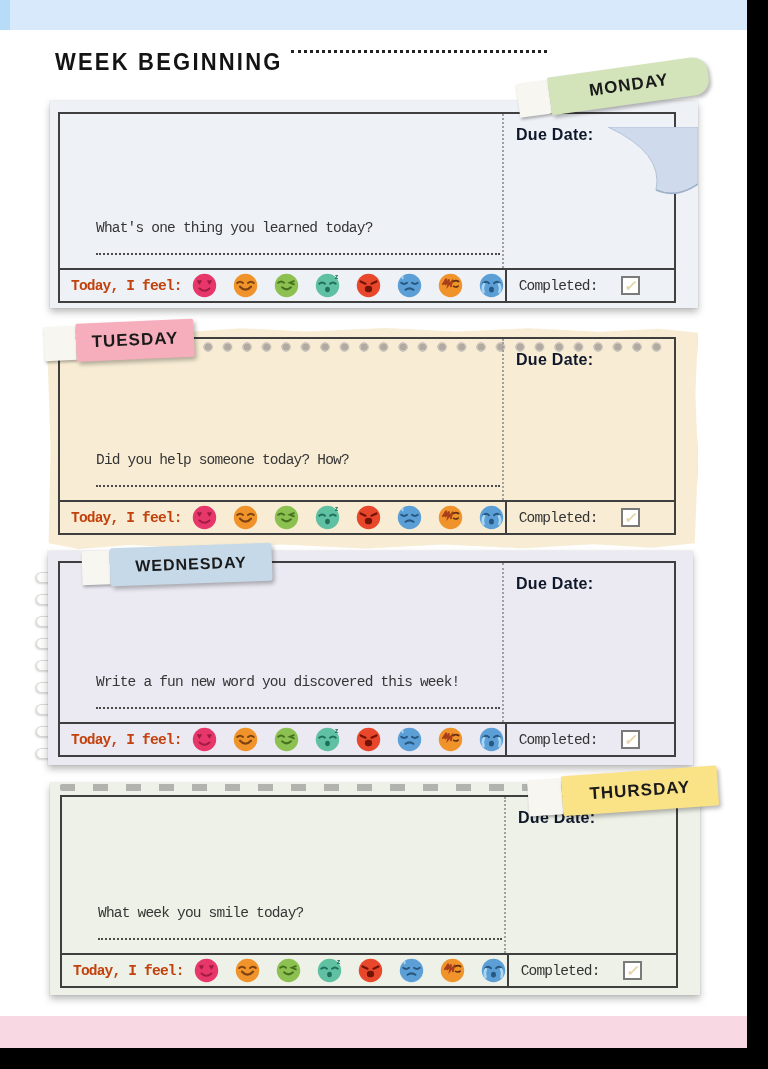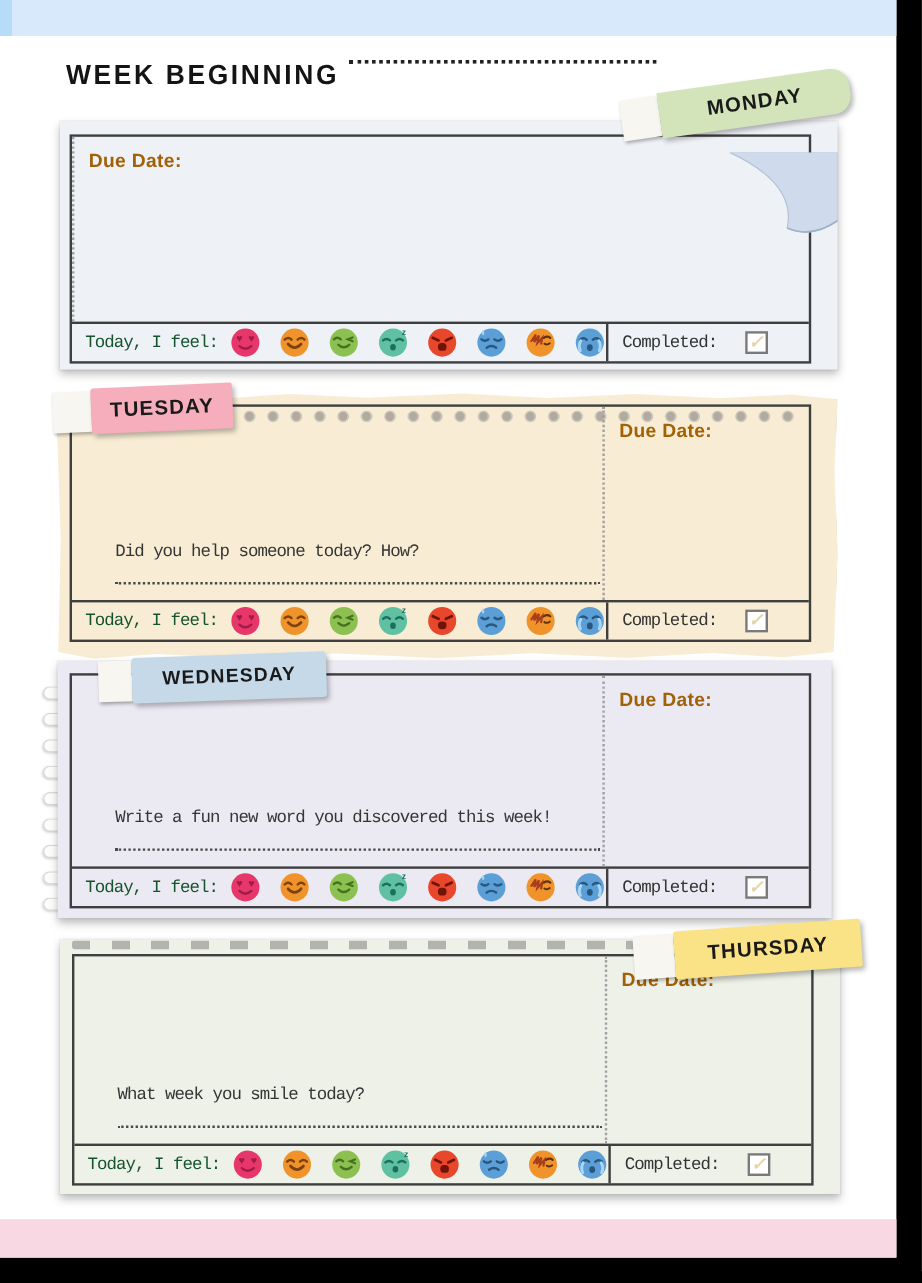--- a/index.html
+++ b/index.html
@@ -29,25 +29,25 @@
   }
   .main { flex:1; display:flex; min-height:0; }
   .answer-area { flex:1; position:relative; }
   .prompt {
     position:absolute; left:36px; bottom:32px;
     font-family:"Liberation Mono", monospace; font-size:14.5px; letter-spacing:-0.8px; color:#353535;
     white-space:nowrap;
   }
   .answer-line { position:absolute; left:36px; bottom:13px; width:404px; height:0; border-bottom:2px dotted #4a4a4a; }
   .side { width:172px; border-left:2px dotted #a0a0a0; padding:12px 0 0 12px; position:relative; }
-  .due-label { font-size:16px; font-weight:800; letter-spacing:.3px; color:#a16207; font-family:"Liberation Sans", sans-serif; }
+  .due-label { font-size:16px; font-weight:800; letter-spacing:.3px; color:#0f172a; font-family:"Liberation Sans", sans-serif; }
   .due-space { position:absolute; left:0; top:34px; right:0; bottom:0; }
   .bottom { height:33px; border-top:2px solid #3f3f3f; display:flex; }
   .feel { flex:1; display:flex; align-items:center; padding-left:11px; }
-  .feel-label { font-family:"Liberation Mono", monospace; font-size:14.5px; letter-spacing:-0.8px; color:#14532d; white-space:nowrap; }
+  .feel-label { font-family:"Liberation Mono", monospace; font-size:14.5px; letter-spacing:-0.8px; color:#c2410c; white-space:nowrap;font-weight:bold; }
   .emoji-row { display:flex; align-items:center; gap:14px; margin-left:9px; }
   svg.emoji { width:27px; height:27px; display:block; }
   .completed { width:172px; border-left:2px solid #3f3f3f; display:flex; align-items:center; padding-left:12px; gap:23px; }
   .completed-label { font-family:"Liberation Mono", monospace; font-size:14.5px; letter-spacing:-0.8px; color:#333; }
   .checkbox {
     width:19px; height:19px; background:#fff; border:2px solid #7a7a7a;
     display:flex; align-items:center; justify-content:center;
     font-size:15px; line-height:1; color:#e6d5a9; font-weight:bold;
   }
 
@@ -127,20 +127,24 @@
     </div>
 
     <section class="card" id="card-mon">
       <div class="paper" style="background: rgb(238, 241, 246);">
         <svg id="curl" viewBox="0 0 98 72">
           <path d="M8,0 L98,0 L98,57 Q76,72 56,63 Q64,26 8,0 Z" fill="#cfdbec" stroke="#b3c2d8" stroke-width="1"></path>
           <path d="M98,57 Q76,72 56,63" fill="none" stroke="#9fb0ca" stroke-width="1.5"></path>
         </svg>
         <div class="frame">
           <div class="main">
+            <div class="answer-area">
+              <div class="prompt">What's one thing you learned today?</div>
+              <div class="answer-line"></div>
+            </div>
             <div class="side">
               <div class="due-label">Due Date:</div>
               <div class="due-space"></div>
             </div>
           </div>
           <div class="bottom">
             <div class="feel">
               <span class="feel-label">Today, I feel:</span>
               <span class="emoji-row">
                   <svg class="emoji" viewBox="0 0 30 30">

